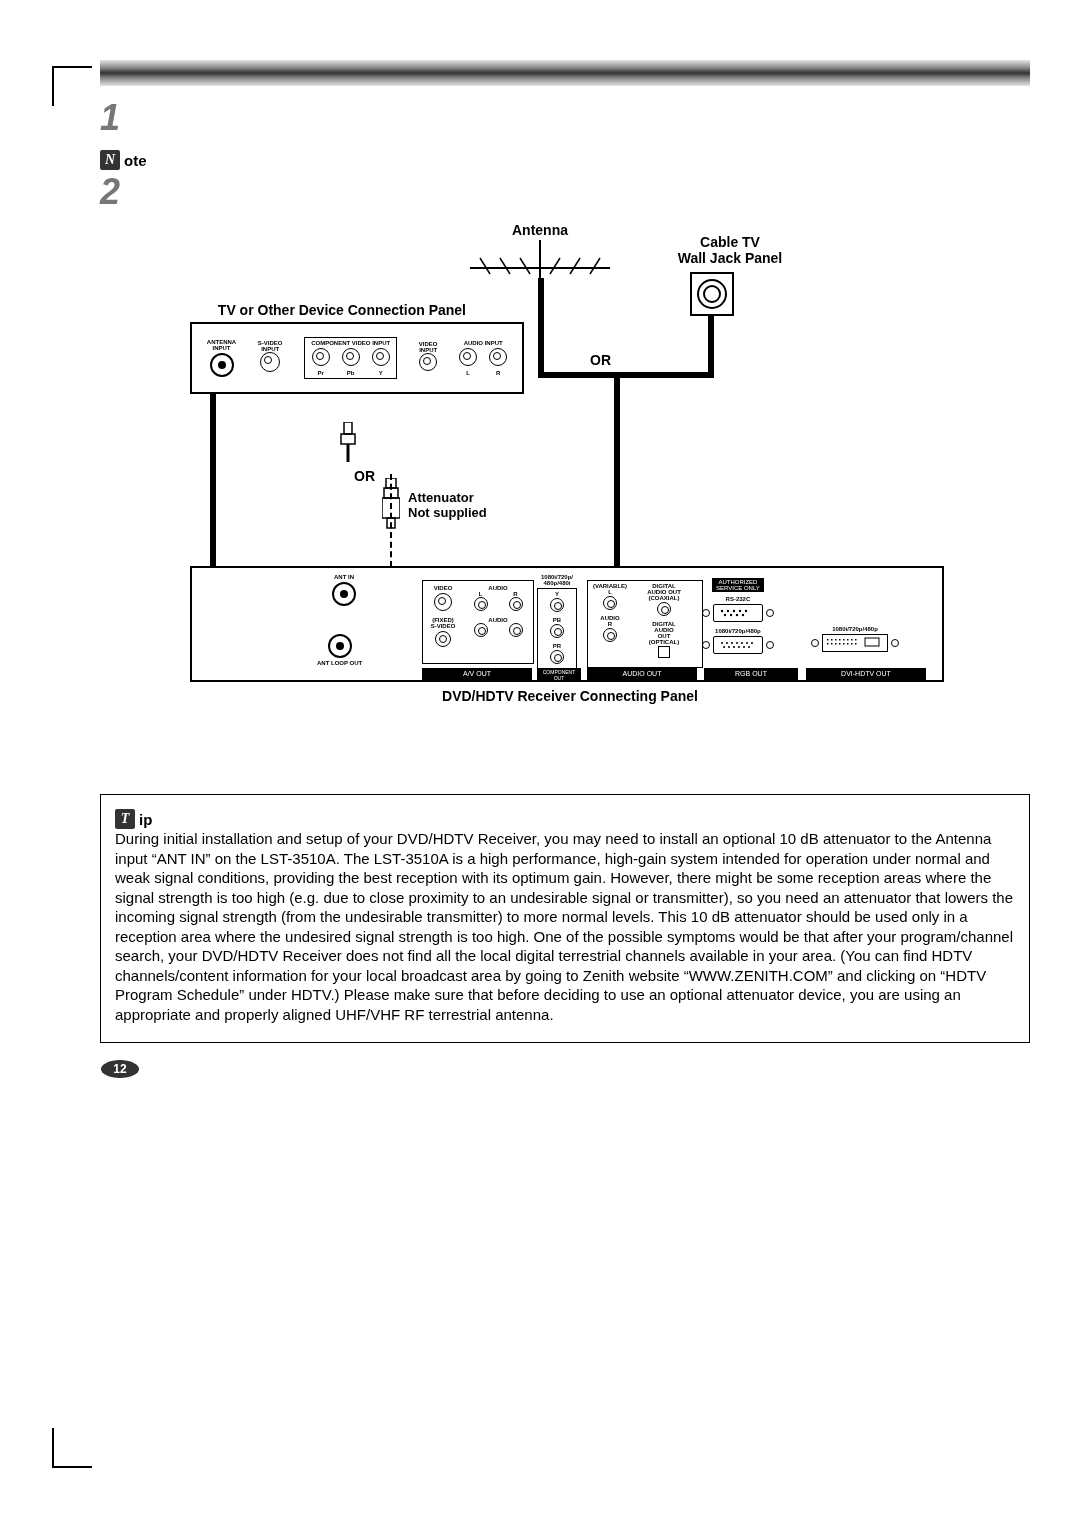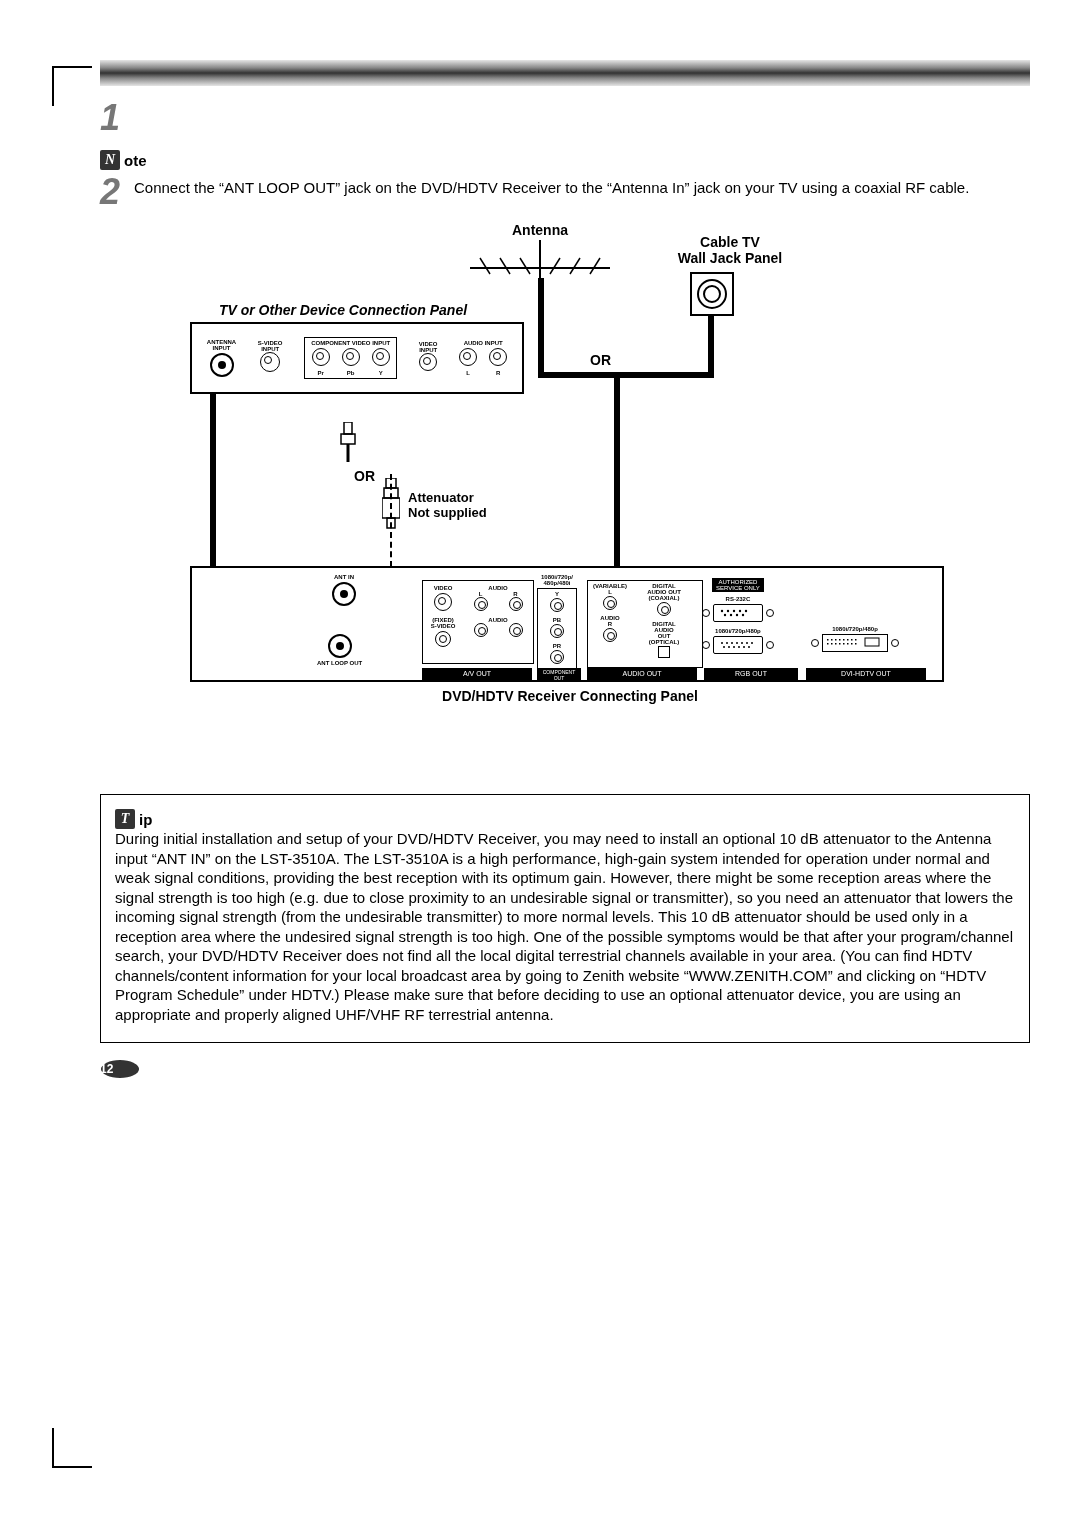--- a/index.html
+++ b/index.html
@@ -205,21 +205,21 @@
   }
   
   .page-num-badge {
     position: relative;
     width: 40px;
     height: 20px;
     margin-top: 16px;
   }
   .page-num-badge svg { display:block; }
   .page-num-text {
-    position:absolute; left:0; top:0; width:100%; 
+    position:absolute; left:0; top:0; width:100%; text-align:center;
     color:#fff; font-weight:bold; font-size:12px; line-height:20px;
   }
   
   .crop { position:absolute; background:#000; }
 </style>
 </head>
 <body>
 
 <div class="crop" style="left:52px; top:66px; width:2px; height:40px;"></div>
 <div class="crop" style="left:52px; top:66px; width:40px; height:2px;"></div>
@@ -235,21 +235,20 @@
     <div class="step-num">1</div>
   </div>
 
   <div class="note-row">
     <div class="callout-icon">N</div>
     <div class="callout-label">ote</div>
   </div>
 
   <div class="step">
     <div class="step-num">2</div>
-    <div class="step-text">Connect the “ANT LOOP OUT” jack on the DVD/HDTV Receiver to the “Antenna In” jack on your TV using a coaxial RF cable.</div>
   </div>
 
   <div class="diagram">
 
     <div class="diag-label" style="left:400px; top:0; width:80px;">Antenna</div>
     <svg class="antenna-svg" style="left:360px; top:18px;" width="160" height="40">
       <line x1="80" y1="0" x2="80" y2="40" stroke="#000" stroke-width="2"></line>
       <line x1="10" y1="28" x2="150" y2="28" stroke="#000" stroke-width="2"></line>
       <line x1="20" y1="18" x2="30" y2="34" stroke="#000" stroke-width="1.5"></line>
       <line x1="40" y1="18" x2="50" y2="34" stroke="#000" stroke-width="1.5"></line>
@@ -260,21 +259,21 @@
     </svg>
 
     <div class="diag-label" style="left:560px; top:12px; width:140px; white-space:pre-line;">Cable TV
 Wall Jack Panel</div>
     <div class="wall-jack" style="left:590px; top:50px;">
       <div class="ring">
           <div class="ring2"></div>
         </div>
     </div>
 
-    <div class="diag-label" style="left:103px; top:80px; width:280px; text-align:center;font-style:italic;">TV or Other Device Connection Panel</div>
+    <div class="diag-label" style="left:86px; top:80px; width:280px; text-align:right;">TV or Other Device Connection Panel</div>
 
     <div class="panel" style="left:90px; top:100px; width:330px; height:68px;">
       <div style="display:flex; height:100%; align-items:center; justify-content:space-around; padding:0 4px;">
         <div style="text-align:center;">
           <div class="panel-tiny" style="white-space:pre-line;">ANTENNA
 INPUT</div>
           <div class="coax-port" style="margin:2px auto 0;">
               <span></span>
             </div>
         </div>

